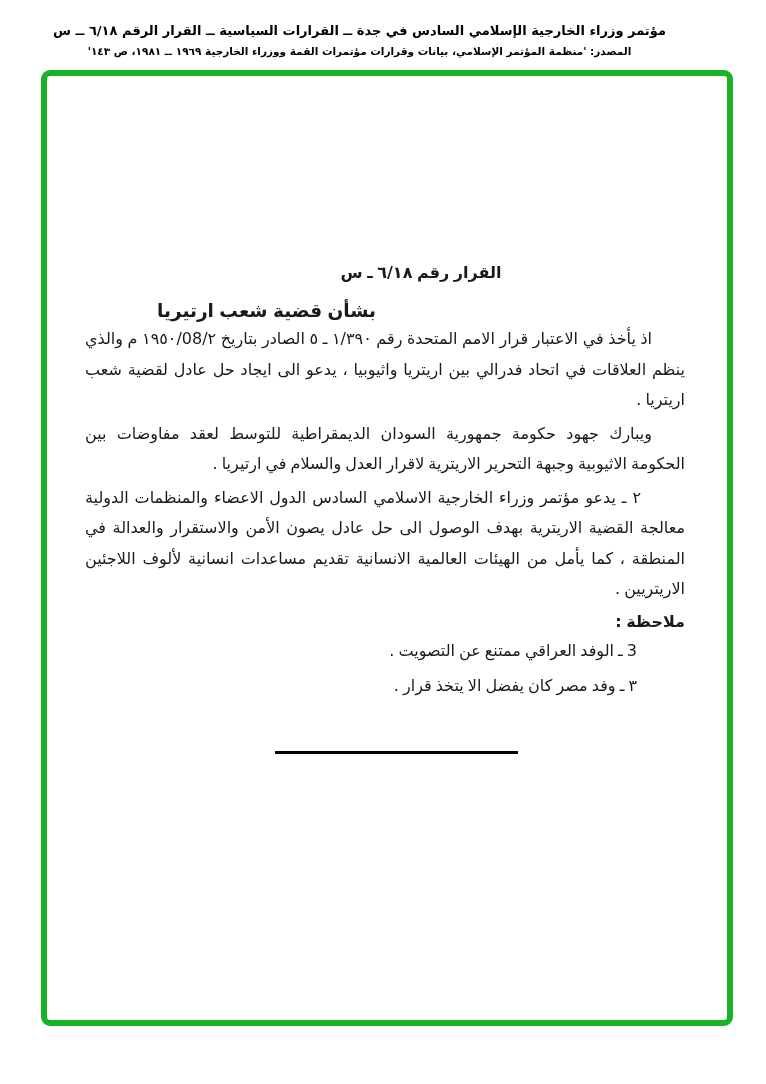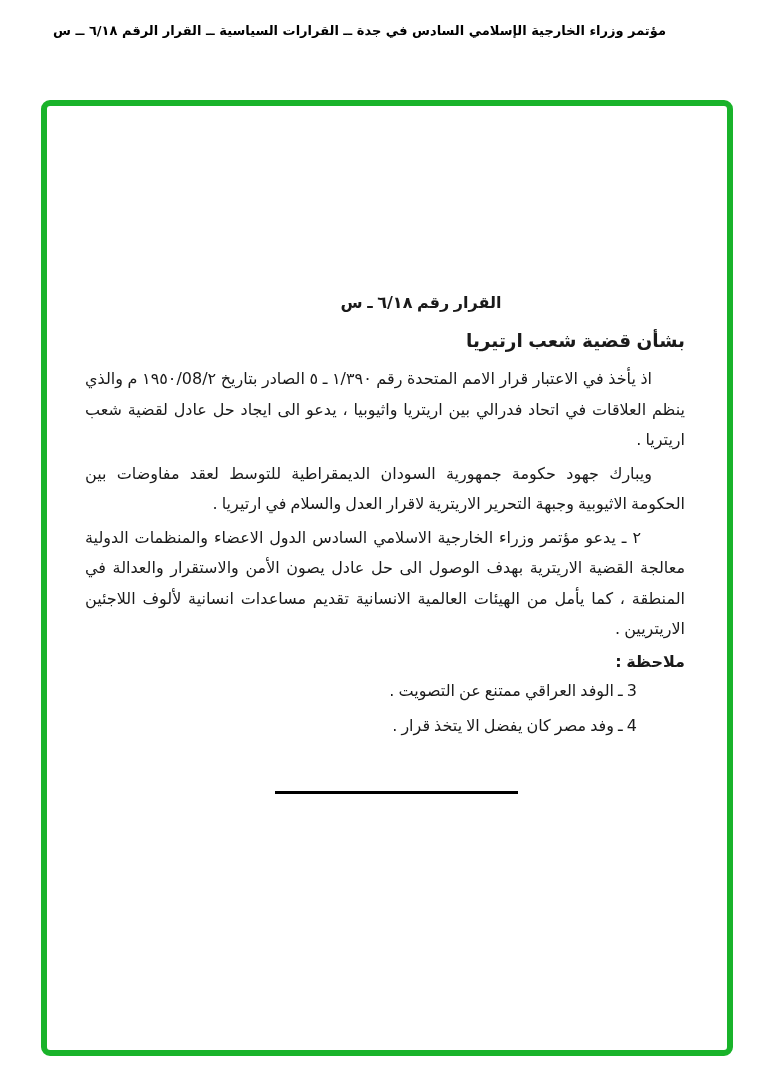--- a/index.html
+++ b/index.html
@@ -24,21 +24,21 @@
     font-weight: bold;
     letter-spacing: 0.2px;
   }
   .header-line2 {
     font-size: 10.5px;
     font-weight: bold;
     margin-top: 7px;
   }
   .green-frame {
     position: absolute;
-    left: 41px; top: 100px;
+    left: 41px; top: 70px;
     width: 692px; height: 956px;
     border: 6px solid #19b32a;
     border-radius: 9px;
     background: #ffffff;
   }
   .doc-content {
     direction: rtl;
     padding: 186px 42px 0 38px;
     font-size: 16px;
     line-height: 30.5px;
@@ -49,23 +49,22 @@
     font-size: 16px;
     font-weight: bold;
     text-align: center;
     margin-left: 72px;
     margin-bottom: 13px;
     line-height: 22px;
   }
   .title-subject {
     font-size: 18.5px;
     font-weight: bold;
-    text-align: right;
+    text-align: left;
     margin-left: 72px;
-    margin-bottom: 10px;
     line-height: 27px;
   }
   .body-par {
     text-align: justify;
     text-indent: 33px;
     margin-bottom: 3px;
   }
   .body-par.wide-indent { text-indent: 44px; }
   .note-heading {
     font-weight: bold;
@@ -84,30 +83,31 @@
     background: #000000;
     margin-top: 50px;
     margin-right: 167px;
   }
 </style>
 </head>
 <body>
 
 <div class="page-header">
   <div class="header-line1">مؤتمر وزراء الخارجية الإسلامي السادس في جدة ــ القرارات السياسية ــ القرار الرقم ٦/١٨ ــ س</div>
+  <div class="header-line2">المصدر: 'منظمة المؤتمر الإسلامي، بيانات وقرارات مؤتمرات القمة ووزراء الخارجية ١٩٦٩ ــ ١٩٨١، ص ١٤٣'</div>
 </div>
 
 <div class="green-frame">
   <div class="doc-content">
     <div class="title-number">القرار رقم ٦/١٨ ـ س</div>
     <div class="title-subject">بشأن قضية شعب ارتيريا</div>
 
     <p class="body-par">اذ يأخذ في الاعتبار قرار الامم المتحدة رقم ١/٣٩٠ ـ ٥ الصادر بتاريخ ١٩٥٠/08/٢ م والذي ينظم العلاقات في اتحاد فدرالي بين اريتريا واثيوبيا ، يدعو الى ايجاد حل عادل لقضية شعب اريتريا .</p>
     <p class="body-par">ويبارك جهود حكومة جمهورية السودان الديمقراطية للتوسط لعقد مفاوضات بين الحكومة الاثيوبية وجبهة التحرير الاريترية لاقرار العدل والسلام في ارتيريا .</p>
     <p class="body-par wide-indent">٢ ـ يدعو مؤتمر وزراء الخارجية الاسلامي السادس الدول الاعضاء والمنظمات الدولية معالجة القضية الاريترية بهدف الوصول الى حل عادل يصون الأمن والاستقرار والعدالة في المنطقة ، كما يأمل من الهيئات العالمية الانسانية تقديم مساعدات انسانية لألوف اللاجئين الاريتريين .</p>
 
     <div class="note-heading">ملاحظة :</div>
     <div class="note-item">3 ـ الوفد العراقي ممتنع عن التصويت .</div>
-    <div class="note-item">4 ـ وفد مصر كان يفضل الا يتخذ قرار .</div>
+    <div class="note-item">٣ ـ وفد مصر كان يفضل الا يتخذ قرار .</div>
 
     <div class="separator-line"></div>
   </div>
 </div>
 
 </body></html>

